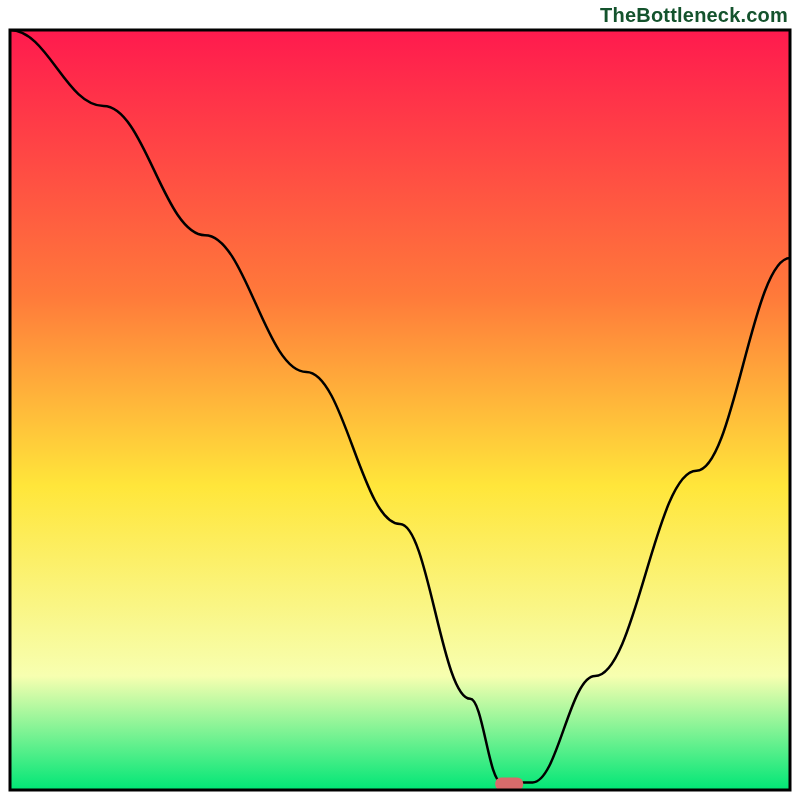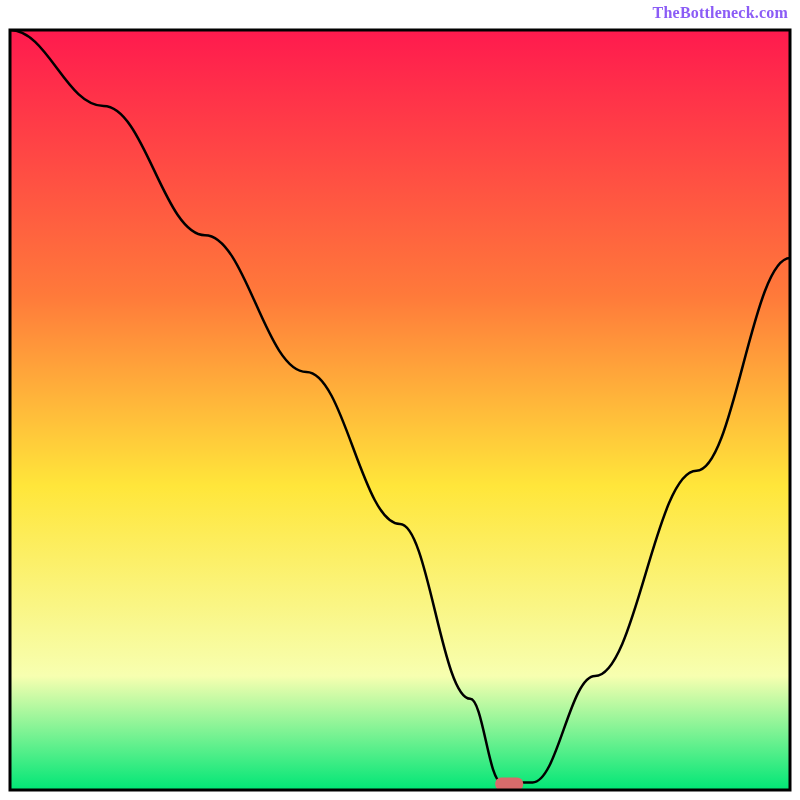--- a/index.html
+++ b/index.html
@@ -12,26 +12,25 @@
   }
   .chart-container {
     position: relative;
     width: 800px;
     height: 800px;
   }
   .watermark {
     position: absolute;
     top: 4px;
     right: 12px;
-    font-size: 16px;
+    font-size: 20px;
     font-weight: bold;
-    color: #8b5cf6;
+    color: #14532d;
     letter-spacing: 0.2px;
     z-index: 20;
-    font-family: Liberation Serif, serif;
   }
   svg.plot {
     position: absolute;
     top: 0;
     left: 0;
     width: 800px;
     height: 800px;
   }
   .curve {
     fill: none;

